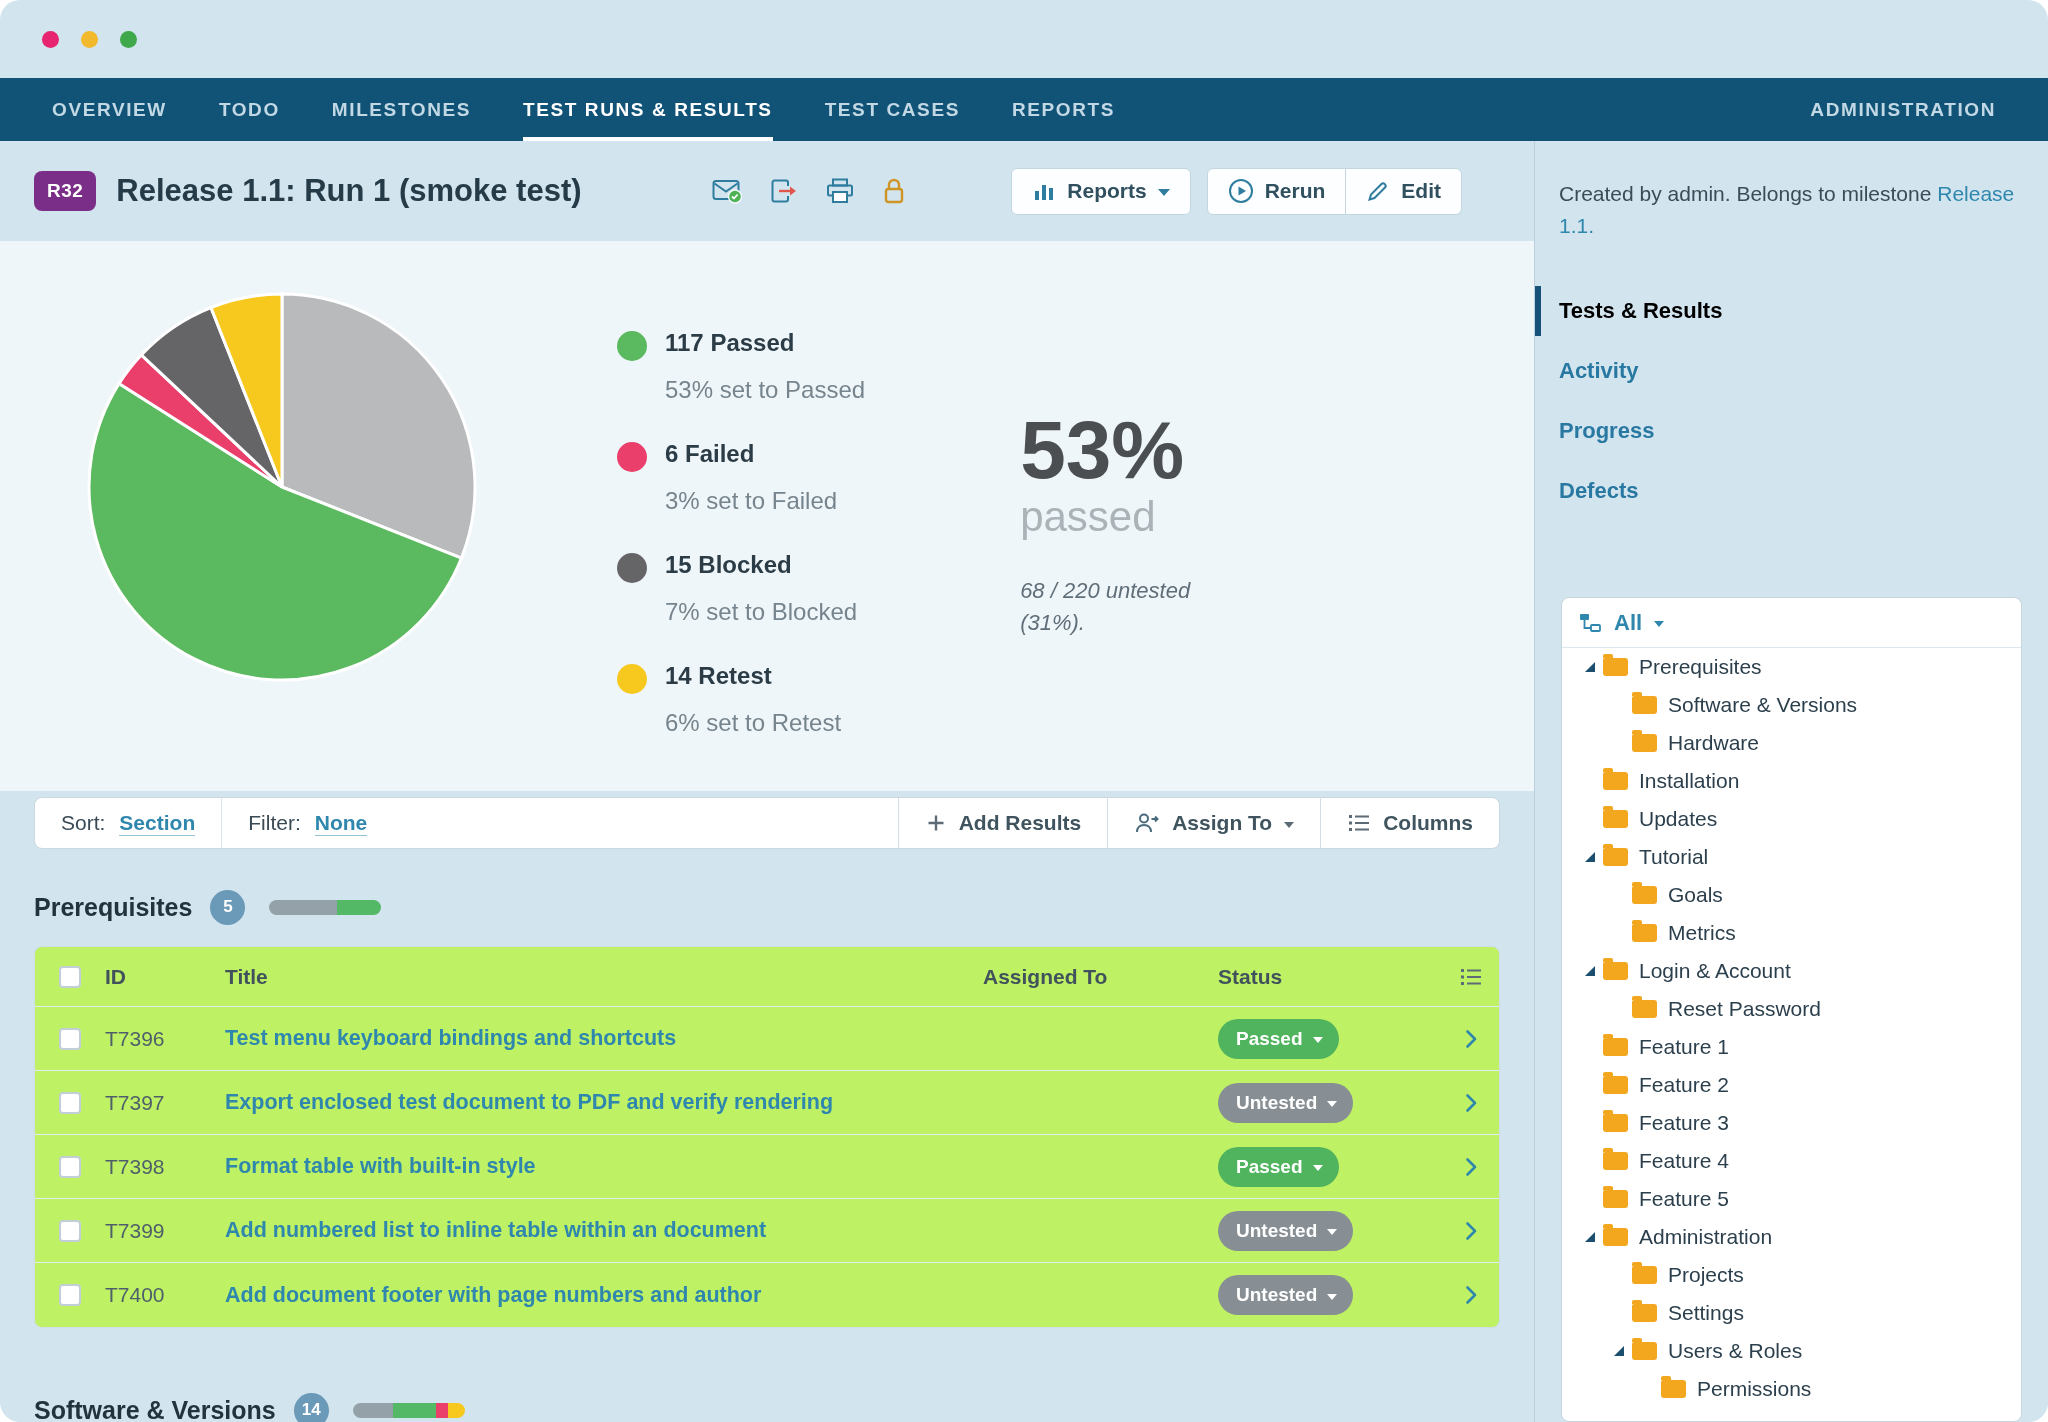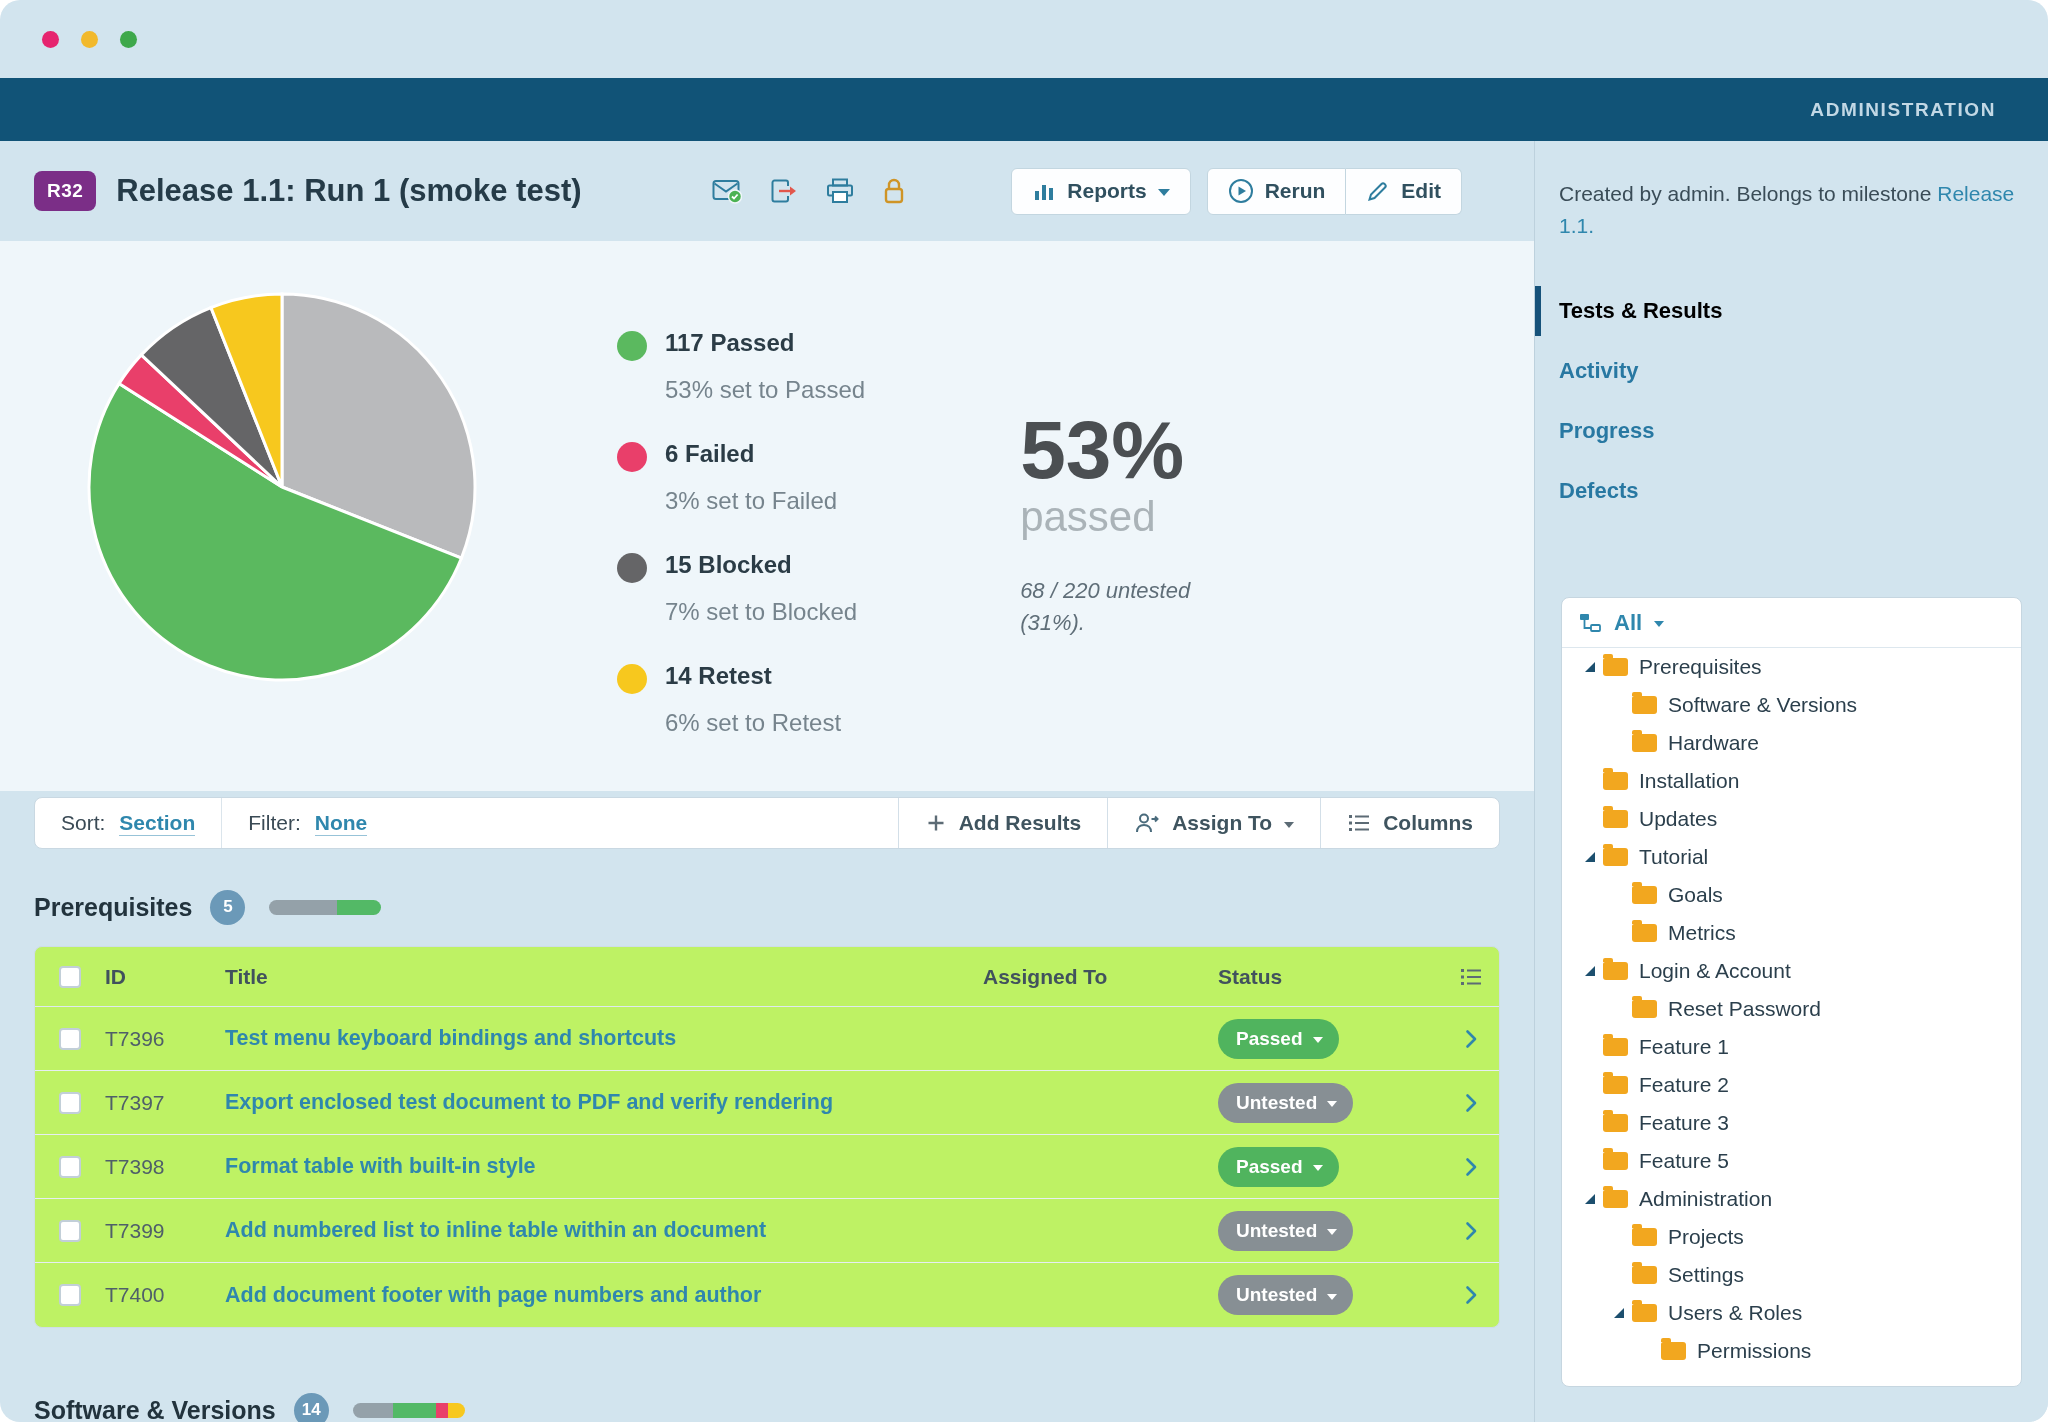--- a/index.html
+++ b/index.html
@@ -143,20 +143,28 @@
 
 <div class="window">
 
   <div class="chrome">
     <span class="dot" style="background: rgb(230, 36, 111);"></span>
     <span class="dot" style="background: rgb(242, 185, 44);"></span>
     <span class="dot" style="background: rgb(62, 168, 75);"></span>
   </div>
 
   <nav class="topnav">
+    <div style="display:flex">
+        <div class="tab">OVERVIEW</div>
+        <div class="tab">TODO</div>
+        <div class="tab">MILESTONES</div>
+        <div class="tab active">TEST RUNS &amp; RESULTS</div>
+        <div class="tab">TEST CASES</div>
+        <div class="tab">REPORTS</div>
+      </div>
     <div class="tab right">ADMINISTRATION</div>
   </nav>
 
   <div class="body-row">
     <main class="main-col">
 
       <div class="page-header">
         <span class="run-badge">R32</span>
         <h1 class="page-title">Release 1.1: Run 1 (smoke test)</h1>
 
@@ -525,20 +533,25 @@
               <span class="tree-label">Feature 2</span>
             </div>
             <div class="tree-row" style="padding-left: 14px;">
               <span class="tri-slot"></span>
               <span class="folder"></span>
               <span class="tree-label">Feature 3</span>
             </div>
             <div class="tree-row" style="padding-left: 14px;">
               <span class="tri-slot"></span>
               <span class="folder"></span>
+              <span class="tree-label">Feature 4</span>
+            </div>
+            <div class="tree-row" style="padding-left: 14px;">
+              <span class="tri-slot"></span>
+              <span class="folder"></span>
               <span class="tree-label">Feature 5</span>
             </div>
             <div class="tree-row" style="padding-left: 14px;">
               <span class="tri-slot">
                 <span class="tri"></span>
               </span>
               <span class="folder"></span>
               <span class="tree-label">Administration</span>
             </div>
             <div class="tree-row" style="padding-left: 43px;">

